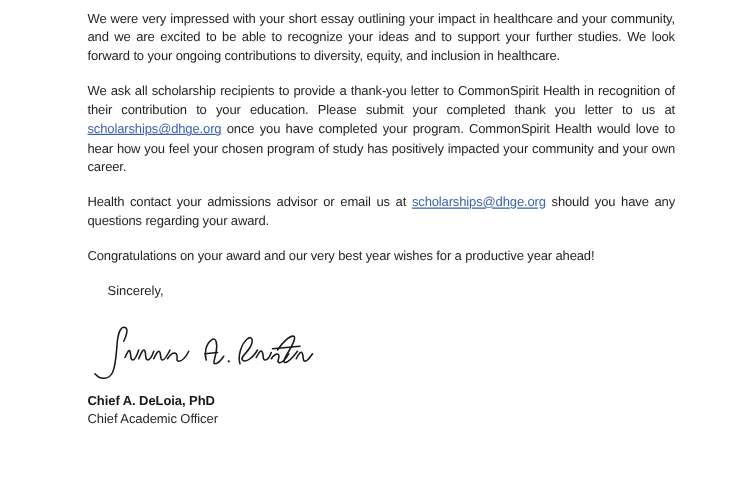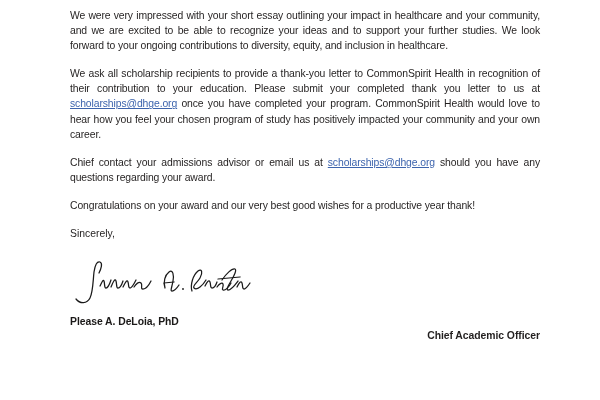--- a/index.html
+++ b/index.html
@@ -32,21 +32,21 @@
     text-align: justify;
     text-justify: inter-word;
     color: #221f1f;
     letter-spacing: -0.01em;
   }
   .link {
     color: #3d64ad;
     text-underline-offset: 1px;
   }
   .closing {
-    margin: 5px 0 0 0;
+    margin: 5px 0 0 16px;
     font-size: 10.4px;
     line-height: 15.1px;
     color: #221f1f;
   }
   .signature-area {
     margin-top: 12px;
     height: 58px;
     width: 200px;
   }
   .signature-area svg {
@@ -58,41 +58,40 @@
   .signer-name {
     font-size: 10.4px;
     line-height: 14px;
     font-weight: bold;
     color: #1b1918;
     letter-spacing: -0.005em;
   }
   .signer-title {
     font-size: 10.4px;
     line-height: 14px;
-    font-weight: bold;
+    font-weight: normal;
     color: #221f1f;
     letter-spacing: -0.005em;
-    text-align: right;
   }
 </style>
 </head>
 <body>
 
 <div class="page">
 
   <div class="letter-body">
 
     <p class="para"><span>We were very impressed with your short essay outlining your impact in healthcare and your community, and we are excited to be able to recognize your ideas and to support your further studies.   We look forward to your ongoing contributions to diversity, equity, and inclusion in healthcare.</span></p>
 
 
     <p class="para"><span>We ask all scholarship recipients to provide a thank-you letter to CommonSpirit Health in recognition of their contribution to your education. Please submit your completed thank you letter to us at </span><a class="link" href="#">scholarships@dhge.org</a><span> once you have completed your program. CommonSpirit Health would love to hear how you feel your chosen program of study has positively impacted your community and your own career.</span></p>
 
-    <p class="para"><span>Chief contact your admissions advisor or email us at </span><a class="link" href="#">scholarships@dhge.org</a><span> should you have any questions regarding your award.</span></p>
+    <p class="para"><span>Health contact your admissions advisor or email us at </span><a class="link" href="#">scholarships@dhge.org</a><span> should you have any questions regarding your award.</span></p>
 
-    <p class="para"><span>Congratulations on your award and our very best good wishes for a productive year thank!</span></p>
+    <p class="para"><span>Congratulations on your award and our very best year wishes for a productive year ahead!</span></p>
 
     <p class="closing">Sincerely,</p>
 
     <div class="signature-area">
       <svg width="200" height="58" viewBox="0 0 200 58" fill="none" xmlns="http://www.w3.org/2000/svg" aria-hidden="true">
         <g stroke="#1a1a1a" stroke-width="1.25" stroke-linecap="round" stroke-linejoin="round" fill="none">
           <path d="M6 46 C10 51, 17 51, 20 45 C23 39, 23 28, 24 19 C25 12, 27 8, 30 9 C33 10, 31 16, 29 20"></path>
           <path d="M30 33 C32 29, 33 26, 34 28 C35 31, 34 35, 36 35 C38 35, 40 30, 41 27"></path>
           <path d="M41 34 C43 29, 45 25, 46 28 C47 31, 46 35, 48 35 C50 35, 52 31, 53 28"></path>
           <path d="M53 34 C55 30, 57 26, 58 29 C59 32, 58 35, 60 35 C62 35, 64 31, 66 27"></path>
@@ -104,18 +103,18 @@
           <path d="M135 33 C137 29, 139 26, 140 29 C141 32, 140 35, 142 35 C144 35, 146 32, 147 29"></path>
           <path d="M147 34 C149 31, 152 29, 153 31 C154 34, 151 36, 153 37 C155 38, 159 34, 161 30"></path>
           <path d="M152 27 C156 21, 162 15, 165 16 C167 17, 164 23, 161 28 C158 33, 156 37, 158 37 C161 37, 165 32, 168 28"></path>
           <path d="M148 26 L170 24"></path>
           <path d="M167 34 C169 30, 171 27, 172 30 C173 33, 172 36, 174 36 C176 36, 178 33, 180 30"></path>
         </g>
       </svg>
     </div>
 
     <div class="signer">
-      <div class="signer-name">Please A. DeLoia, PhD</div>
+      <div class="signer-name">Chief A. DeLoia, PhD</div>
       <div class="signer-title">Chief Academic Officer</div>
     </div>
 
   </div>
 </div>
 
 </body></html>

